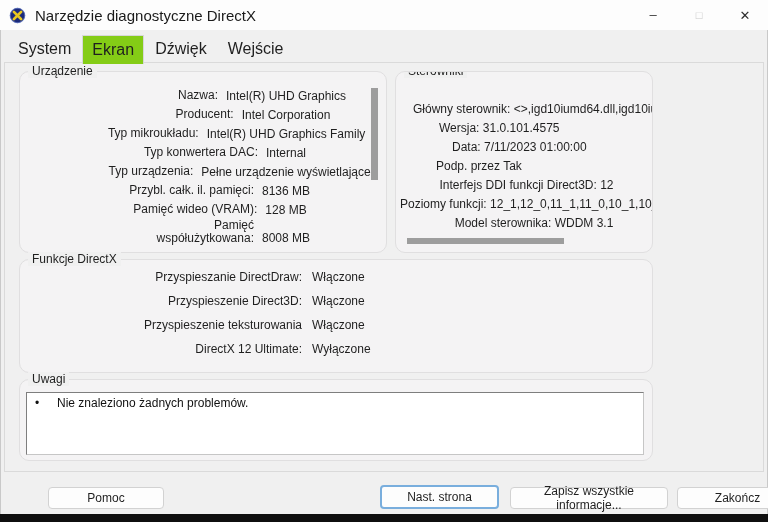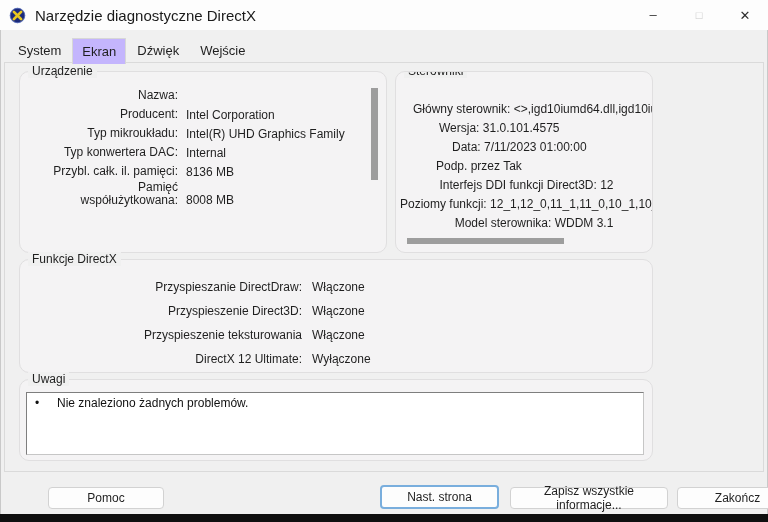--- a/index.html
+++ b/index.html
@@ -28,26 +28,26 @@
   .cap.min span { font-size:13px; color:#3a3a3a; transform:translateY(-1px); }
   .cap.max span { font-size:11px; color:#c9c9c9; }
   .cap.close span { font-size:13px; color:#2f2f2f; }
 
   
   .tabs {
     position:absolute; left:8px; top:39px; height:24px;
     display:flex; align-items:flex-end; z-index:3;
   }
   .tab {
-    font-size:13px; padding:4px 9px 5px 9px; color:#1f1f1f;
+    font-size:16px; padding:4px 9px 5px 9px; color:#1f1f1f;
     border:1px solid transparent; border-bottom:none; cursor:default;
     position:relative;
   }
   .tab.active {
-    background:#c4b5fd; border-color:#d7d7d7; z-index:4;
+    background:#84cc16; border-color:#d7d7d7; z-index:4;
     padding-top:5px; margin-bottom:-1px; border-radius:1px 1px 0 0;
   }
   .tab + .tab { margin-left:1px; }
 
   
   .tabpage {
     position:absolute; left:4px; top:62px; width:760px; height:410px;
     border:1px solid #dadada; background:#f0f0f0; z-index:1;
   }
 
@@ -61,21 +61,21 @@
     padding:0 4px; font-size:12px; line-height:14px; color:#1f1f1f; z-index:2;
   }
 
   .gb-device   { left:14px;  top:8px;   width:368px; height:182px; }
   .gb-drivers  { left:390px; top:8px;   width:258px; height:182px; overflow:hidden; }
   .gb-features { left:14px;  top:196px; width:634px; height:114px; }
   .gb-notes    { left:14px;  top:316px; width:634px; height:82px;  }
 
   
   .dev-rows { padding-top:14px; }
-  .dev-row { display:flex; align-items:center; min-height:19px; }
+  .dev-row { display:flex; align-items:center; min-height:19px;justify-content:center; }
   .dev-row .lbl {
     flex:0 0 158px; text-align:right; font-size:12px; line-height:13px;
     white-space:pre-line; color:#1f1f1f;
   }
   .dev-row .val { margin-left:8px; font-size:12px; white-space:nowrap; }
   .dev-row:last-child { align-items:flex-end; padding-bottom:2px; }
 
   .v-scrollbar {
     position:absolute; right:8px; top:16px; width:7px; height:92px;
     background:#9d9d9d; border-radius:0;
@@ -91,21 +91,21 @@
   .drv-row:nth-child(5) { padding-left:5px;text-align:center;  }
   .drv-row:nth-child(6) { padding-left:4px;  }
   .drv-row:nth-child(7) { padding-left:20px;text-align:center; }
   .h-scrollbar {
     position:absolute; left:11px; top:166px; width:157px; height:6px;
     background:#9d9d9d;
   }
 
   
   .feat-rows { padding-top:10px; }
-  .feat-row { display:flex; align-items:flex-end; height:24px; }
+  .feat-row { display:flex; align-items:flex-start; height:24px; }
   .feat-row .lbl { flex:0 0 282px; text-align:right; font-size:12px; }
   .feat-row .val { margin-left:10px; font-size:12px; }
 
   
   .notes-box {
     position:absolute; left:6px; top:12px; width:618px; height:63px;
     background:#ffffff;
     border-top:1px solid #7e7e7e; border-left:1px solid #7e7e7e;
     border-right:1px solid #c6c6c6; border-bottom:1px solid #c6c6c6;
     overflow:hidden;
@@ -167,36 +167,45 @@
     <div class="tab">Wejście</div>
   </div>
 
   <div class="tabpage">
 
     <div class="groupbox gb-device">
       <span class="gb-title">Urządzenie</span>
       <div class="dev-rows">
         <div class="dev-row">
           <span class="lbl">Nazwa:</span>
+          <span class="val">Intel(R) UHD Graphics</span>
         </div>
         <div class="dev-row">
           <span class="lbl">Producent:</span>
           <span class="val">Intel Corporation</span>
         </div>
         <div class="dev-row">
           <span class="lbl">Typ mikroukładu:</span>
           <span class="val">Intel(R) UHD Graphics Family</span>
         </div>
         <div class="dev-row">
           <span class="lbl">Typ konwertera DAC:</span>
           <span class="val">Internal</span>
         </div>
         <div class="dev-row">
+          <span class="lbl">Typ urządzenia:</span>
+          <span class="val">Pełne urządzenie wyświetlające</span>
+        </div>
+        <div class="dev-row">
           <span class="lbl">Przybl. całk. il. pamięci:</span>
           <span class="val">8136 MB</span>
+        </div>
+        <div class="dev-row">
+          <span class="lbl">Pamięć wideo (VRAM):</span>
+          <span class="val">128 MB</span>
         </div>
         <div class="dev-row">
           <span class="lbl">Pamięć
 współużytkowana:</span>
           <span class="val">8008 MB</span>
         </div>
       </div>
       <div class="v-scrollbar"></div>
     </div>
 

